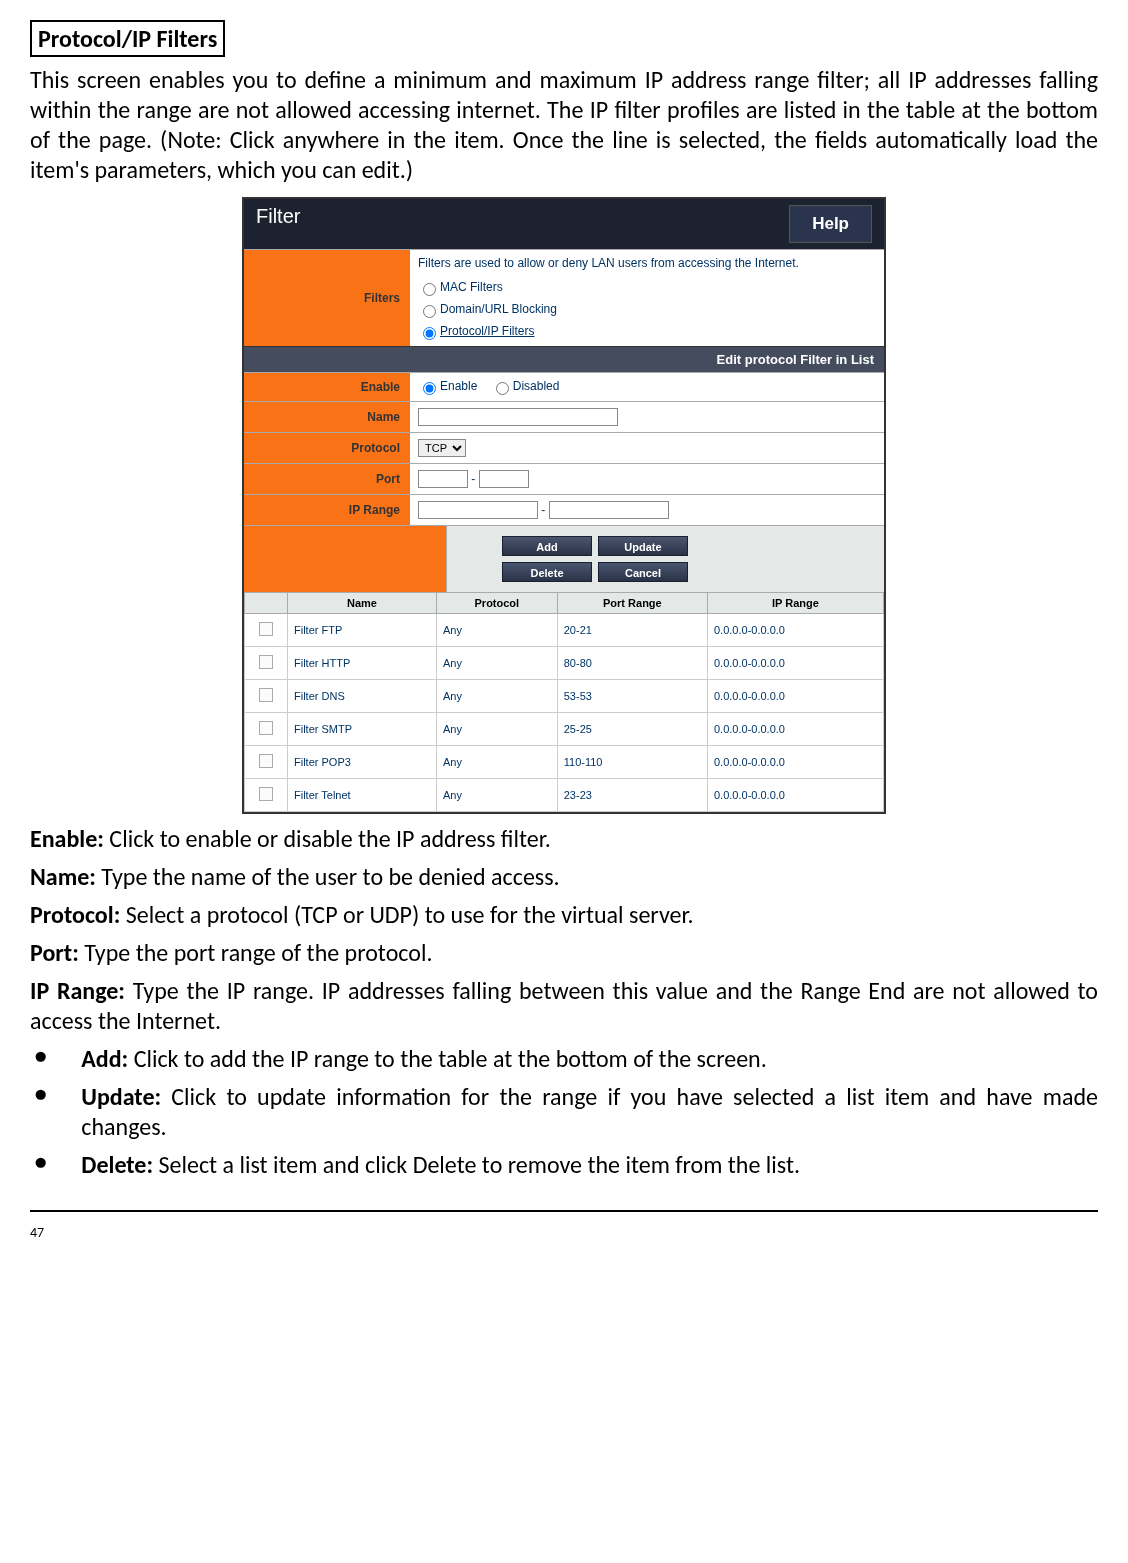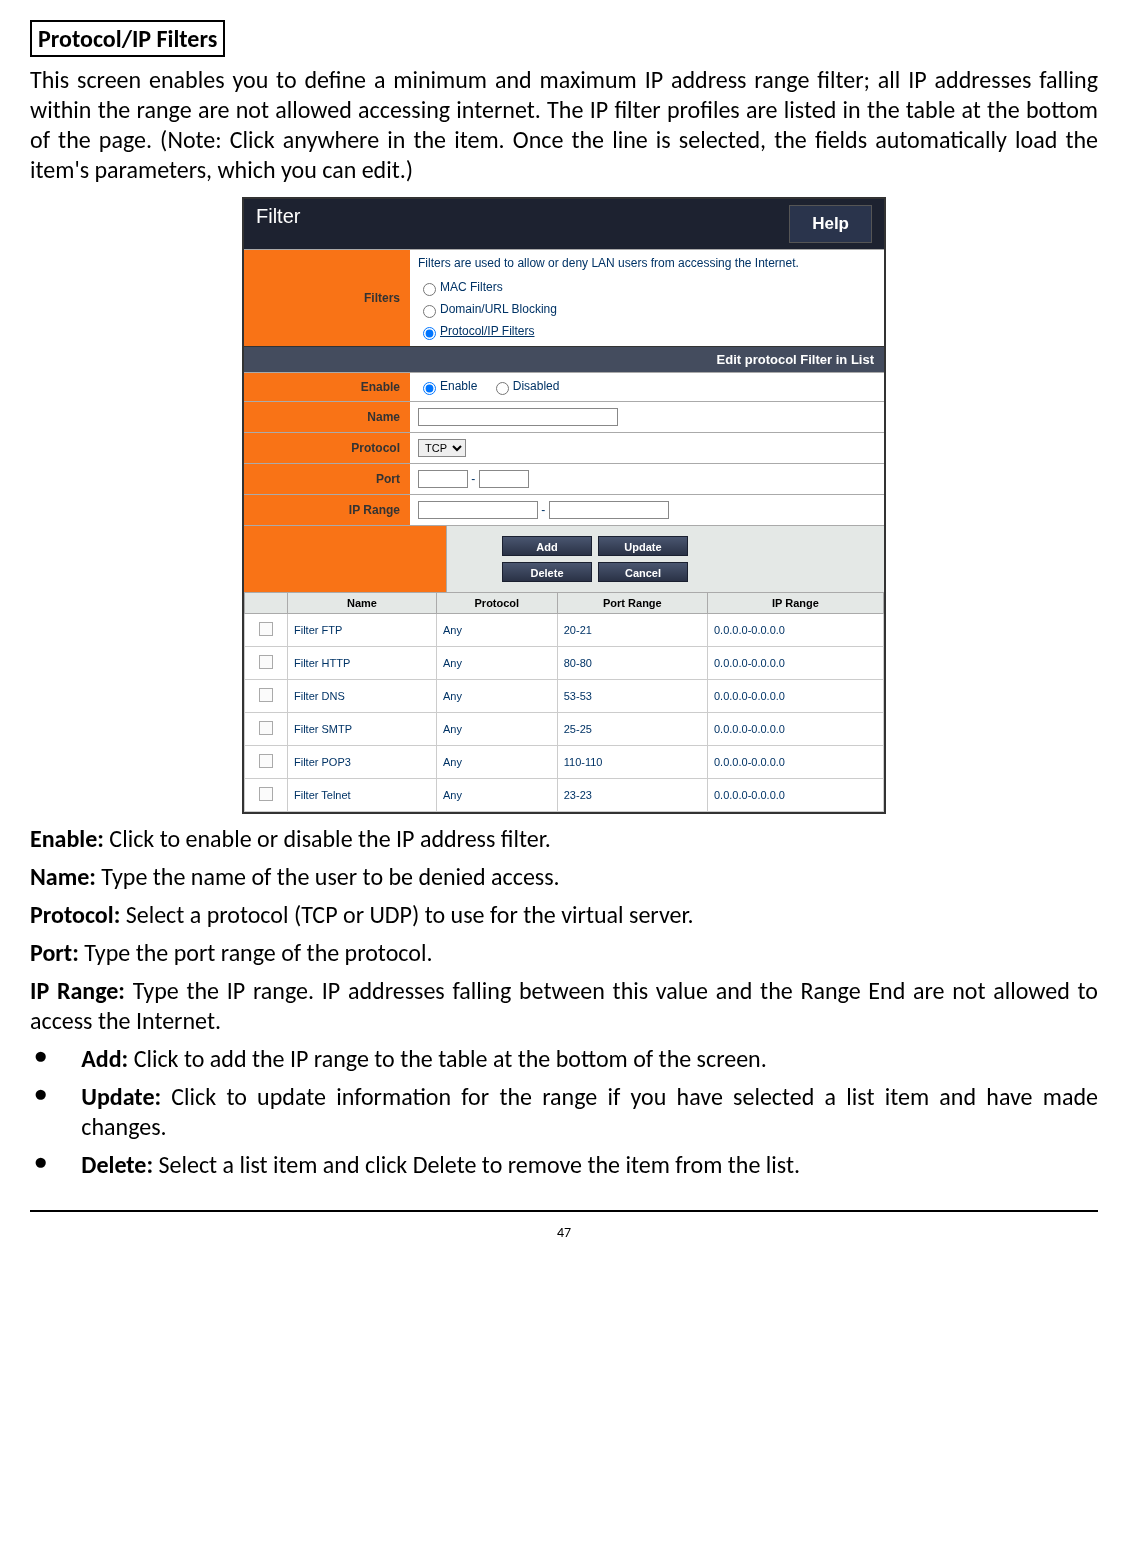--- a/index.html
+++ b/index.html
@@ -126,21 +126,21 @@
     color: #003366;
   }
   .chk { width: 12px; height: 12px; border: 1px solid #aaa; display: inline-block; background:#fbfbfb; }
   .def-line { margin: 8px 0; line-height:1.25; font-size: 24px; }
   .def-line b { font-weight: bold; }
   .bullets { list-style: none; padding: 0; margin: 6px 0 0 0; }
   .bullets li { display: flex; align-items: flex-start; margin: 8px 0; font-size: 24px; text-align: justify; }
   .bullets li .dot { font-size: 22px; margin: 0 10px 0 4px; line-height:1.1; }
   .bullets li .txt { flex:1; line-height:1.25;margin-left:24px; }
   hr.footer { border: none; border-top: 2px solid #000; margin-top: 30px; }
-  .pagenum { text-align: center; font-size: 14px; margin-top: 4px; }
+  .pagenum { text-align: left; font-size: 14px; margin-top: 4px; }
 </style>
 </head>
 <body>
 
 
 
 <span class="title-box">Protocol/IP Filters</span>
 
 <p class="intro">This screen enables you to define a minimum and maximum IP address range filter; all IP addresses falling within the range are not allowed accessing internet. The IP filter profiles are listed in the table at the bottom of the page. (Note: Click anywhere in the item. Once the line is selected, the fields automatically load the item's parameters, which you can edit.)</p>
 

